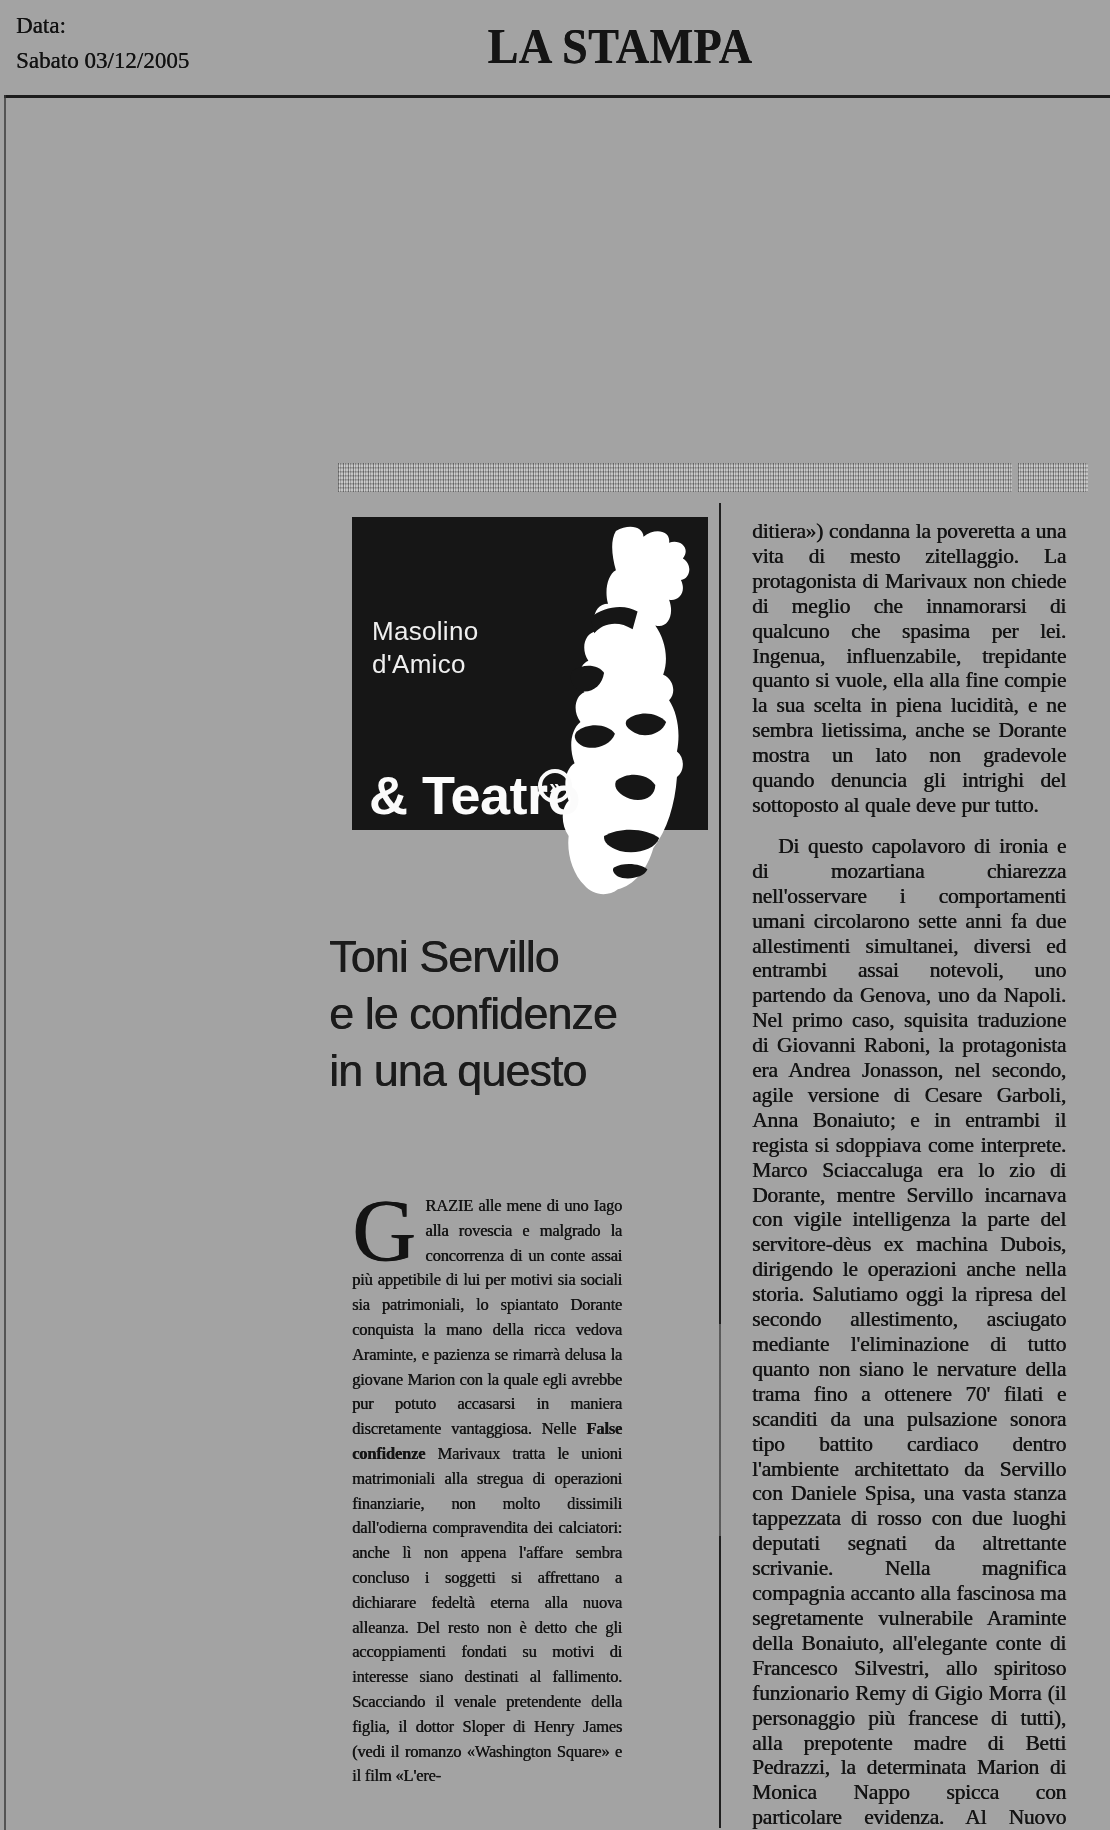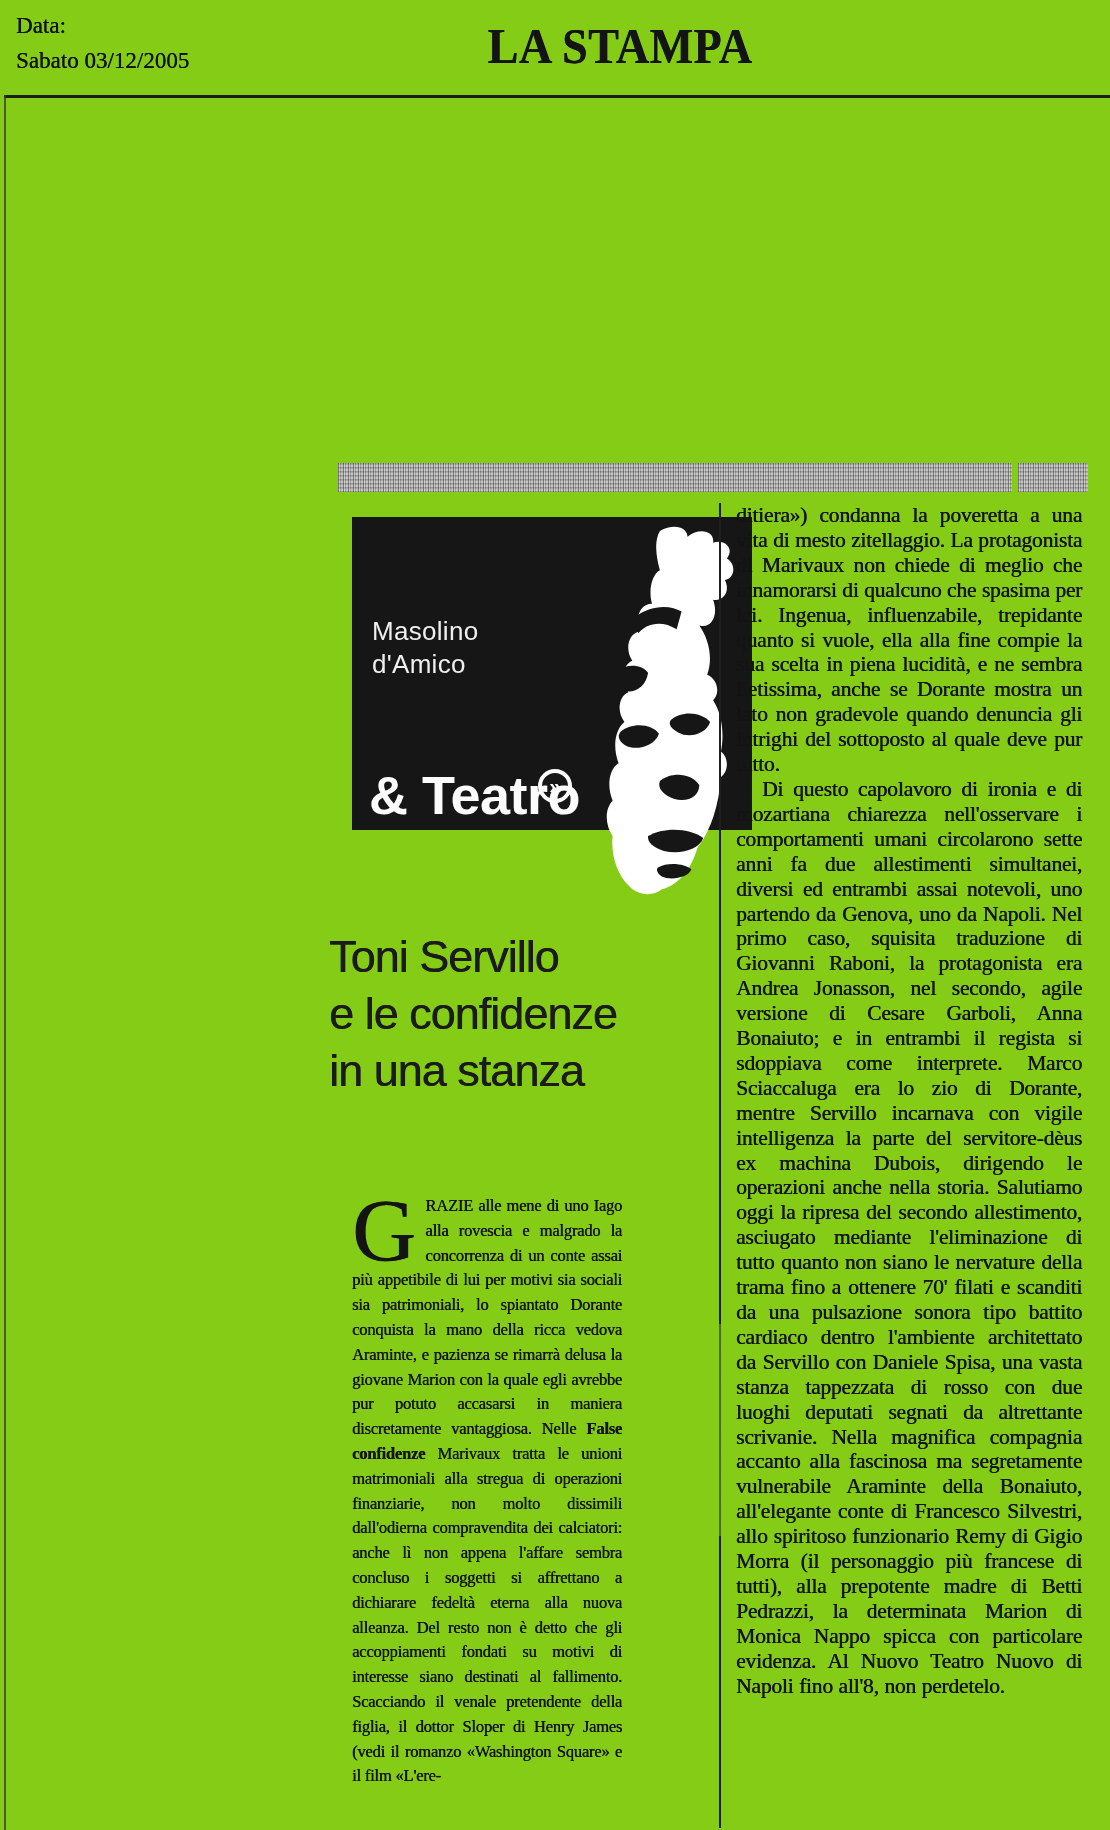--- a/index.html
+++ b/index.html
@@ -1,17 +1,17 @@
 <!DOCTYPE html>
 <html><head>
 <meta charset="utf-8">
 <style>
   html,body{margin:0;padding:0;background:#e8e8e8;}
   .page{
-    position:relative;width:1110px;height:1830px;background:#84cc16;
+    position:relative;width:1110px;height:1830px;background:#a3a3a3;
     font-family:"Liberation Serif",serif;color:#161616;overflow:hidden;
     margin:0 auto;
   }
   
   .hdr-left{position:absolute;left:16px;top:8px;font-size:23px;line-height:35px;color:#121212;
     text-shadow:.3px 0 #121212;}
   .masthead{
     position:absolute;left:470px;top:16px;width:300px;text-align:center;
     font-size:46px;font-weight:bold;letter-spacing:.5px;color:#141414;
     transform:scaleY(1.12);transform-origin:top;white-space:nowrap;
@@ -21,21 +21,21 @@
   .left-rule{position:absolute;left:4px;top:95px;width:2px;height:1735px;background:#3a3a3a;opacity:.75;}
   
   .grey-strip{position:absolute;top:463px;height:29px;background-color:#b7b7b7;
     background-image:
       repeating-linear-gradient(90deg, rgba(20,20,20,.38) 0 1px, rgba(255,255,255,.25) 1px 2px, rgba(20,20,20,.18) 2px 3px, rgba(255,255,255,.08) 3px 5px),
       repeating-linear-gradient(0deg, rgba(0,0,0,.20) 0 1px, rgba(255,255,255,.12) 1px 3px, rgba(0,0,0,.10) 3px 4px);
   }
   .grey-strip.seg1{left:338px;width:674px;}
   .grey-strip.seg2{left:1018px;width:70px;}
   
-  .logo-box{position:absolute;left:352px;top:517px;width:356px;height:313px;background:#161616;padding-left:44px;}
+  .logo-box{position:absolute;left:352px;top:517px;width:356px;height:313px;background:#161616;}
   .logo-byline{position:absolute;left:20px;top:98px;font-family:"Liberation Sans",sans-serif;
     font-size:26px;line-height:33px;color:#efefef;letter-spacing:.3px;}
   .logo-title{position:absolute;left:17px;top:246px;font-family:"Liberation Sans",sans-serif;
     font-weight:bold;font-size:54px;line-height:64px;color:#fbfbfb;letter-spacing:-.5px;white-space:nowrap;}
   .logo-badge{
     position:absolute;left:186px;top:252px;width:26px;height:26px;border:4px solid #fbfbfb;border-radius:50%;
     color:#fbfbfb;font-family:"Liberation Sans",sans-serif;font-weight:bold;font-size:21px;line-height:25px;
     text-align:center;
   }
   .face-svg{position:absolute;right:4px;top:6px;width:188px;height:384px;}
@@ -47,21 +47,21 @@
   .col-left{position:absolute;left:352px;top:1194px;width:270px;
     font-size:16.5px;line-height:24.8px;text-align:justify;color:#151515;
     letter-spacing:-.2px;text-shadow:.4px 0 #151515;}
   .drop-cap{float:left;font-size:88px;line-height:66px;padding:4px 10px 0 0;color:#141414;
     text-shadow:1px 0 #141414;}
   .col-divider{position:absolute;left:719px;top:503px;width:2px;height:1325px;
     background:linear-gradient(#1f1f1f 0 62%, rgba(31,31,31,.55) 62% 78%, #1f1f1f 78% 100%);}
   .col-right{position:absolute;left:736px;top:503px;width:346px;
     font-size:21.5px;line-height:24.9px;text-align:justify;color:#141414;
     letter-spacing:-.2px;word-spacing:.4px;text-shadow:.5px 0 #141414;}
-  .col-right p{margin:0;}
+  .col-right p{margin:16px;}
   .col-right p.indent{text-indent:26px;}
   b{font-weight:bold;}
 </style>
 </head>
 <body>
 
 <div class="page">
 
   <div class="hdr-left">
     <div>Data:</div>
@@ -95,21 +95,21 @@
     </div>
     <div class="logo-title">
       <div>&amp; Teatro</div>
     </div>
     <div class="logo-badge">»</div>
   </div>
 
   <div class="headline">
       <div>Toni Servillo</div>
       <div>e le confidenze</div>
-      <div>in una stanza</div>
+      <div>in una questo</div>
     </div>
 
   <div class="col-left">
     <span class="drop-cap">G</span><span>RAZIE alle mene di uno Iago alla rovescia e malgrado la concorrenza di un conte assai più appetibile di lui per motivi sia sociali sia patrimoniali, lo spiantato Dorante conquista la mano della ricca vedova Araminte, e pazienza se rimarrà delusa la giovane Marion con la quale egli avrebbe pur potuto accasarsi in maniera discretamente vantaggiosa. Nelle <b>False confidenze</b> Marivaux tratta le unioni matrimoniali alla stregua di operazioni finanziarie, non molto dissimili dall'odierna compravendita dei calciatori: anche lì non appena l'affare sembra concluso i soggetti si affrettano a dichiarare fedeltà eterna alla nuova alleanza. Del resto non è detto che gli accoppiamenti fondati su motivi di interesse siano destinati al fallimento. Scacciando il venale pretendente della figlia, il dottor Sloper di Henry James (vedi il romanzo «Washington Square» e il film «L'ere-</span>
   </div>
 
   <div class="col-divider"></div>
 
   <div class="col-right">
     <p>ditiera») condanna la poveretta a una vita di mesto zitellaggio. La protagonista di Marivaux non chiede di meglio che innamorarsi di qualcuno che spasima per lei. Ingenua, influenzabile, trepidante quanto si vuole, ella alla fine compie la sua scelta in piena lucidità, e ne sembra lietissima, anche se Dorante mostra un lato non gradevole quando denuncia gli intrighi del sottoposto al quale deve pur tutto.</p>

